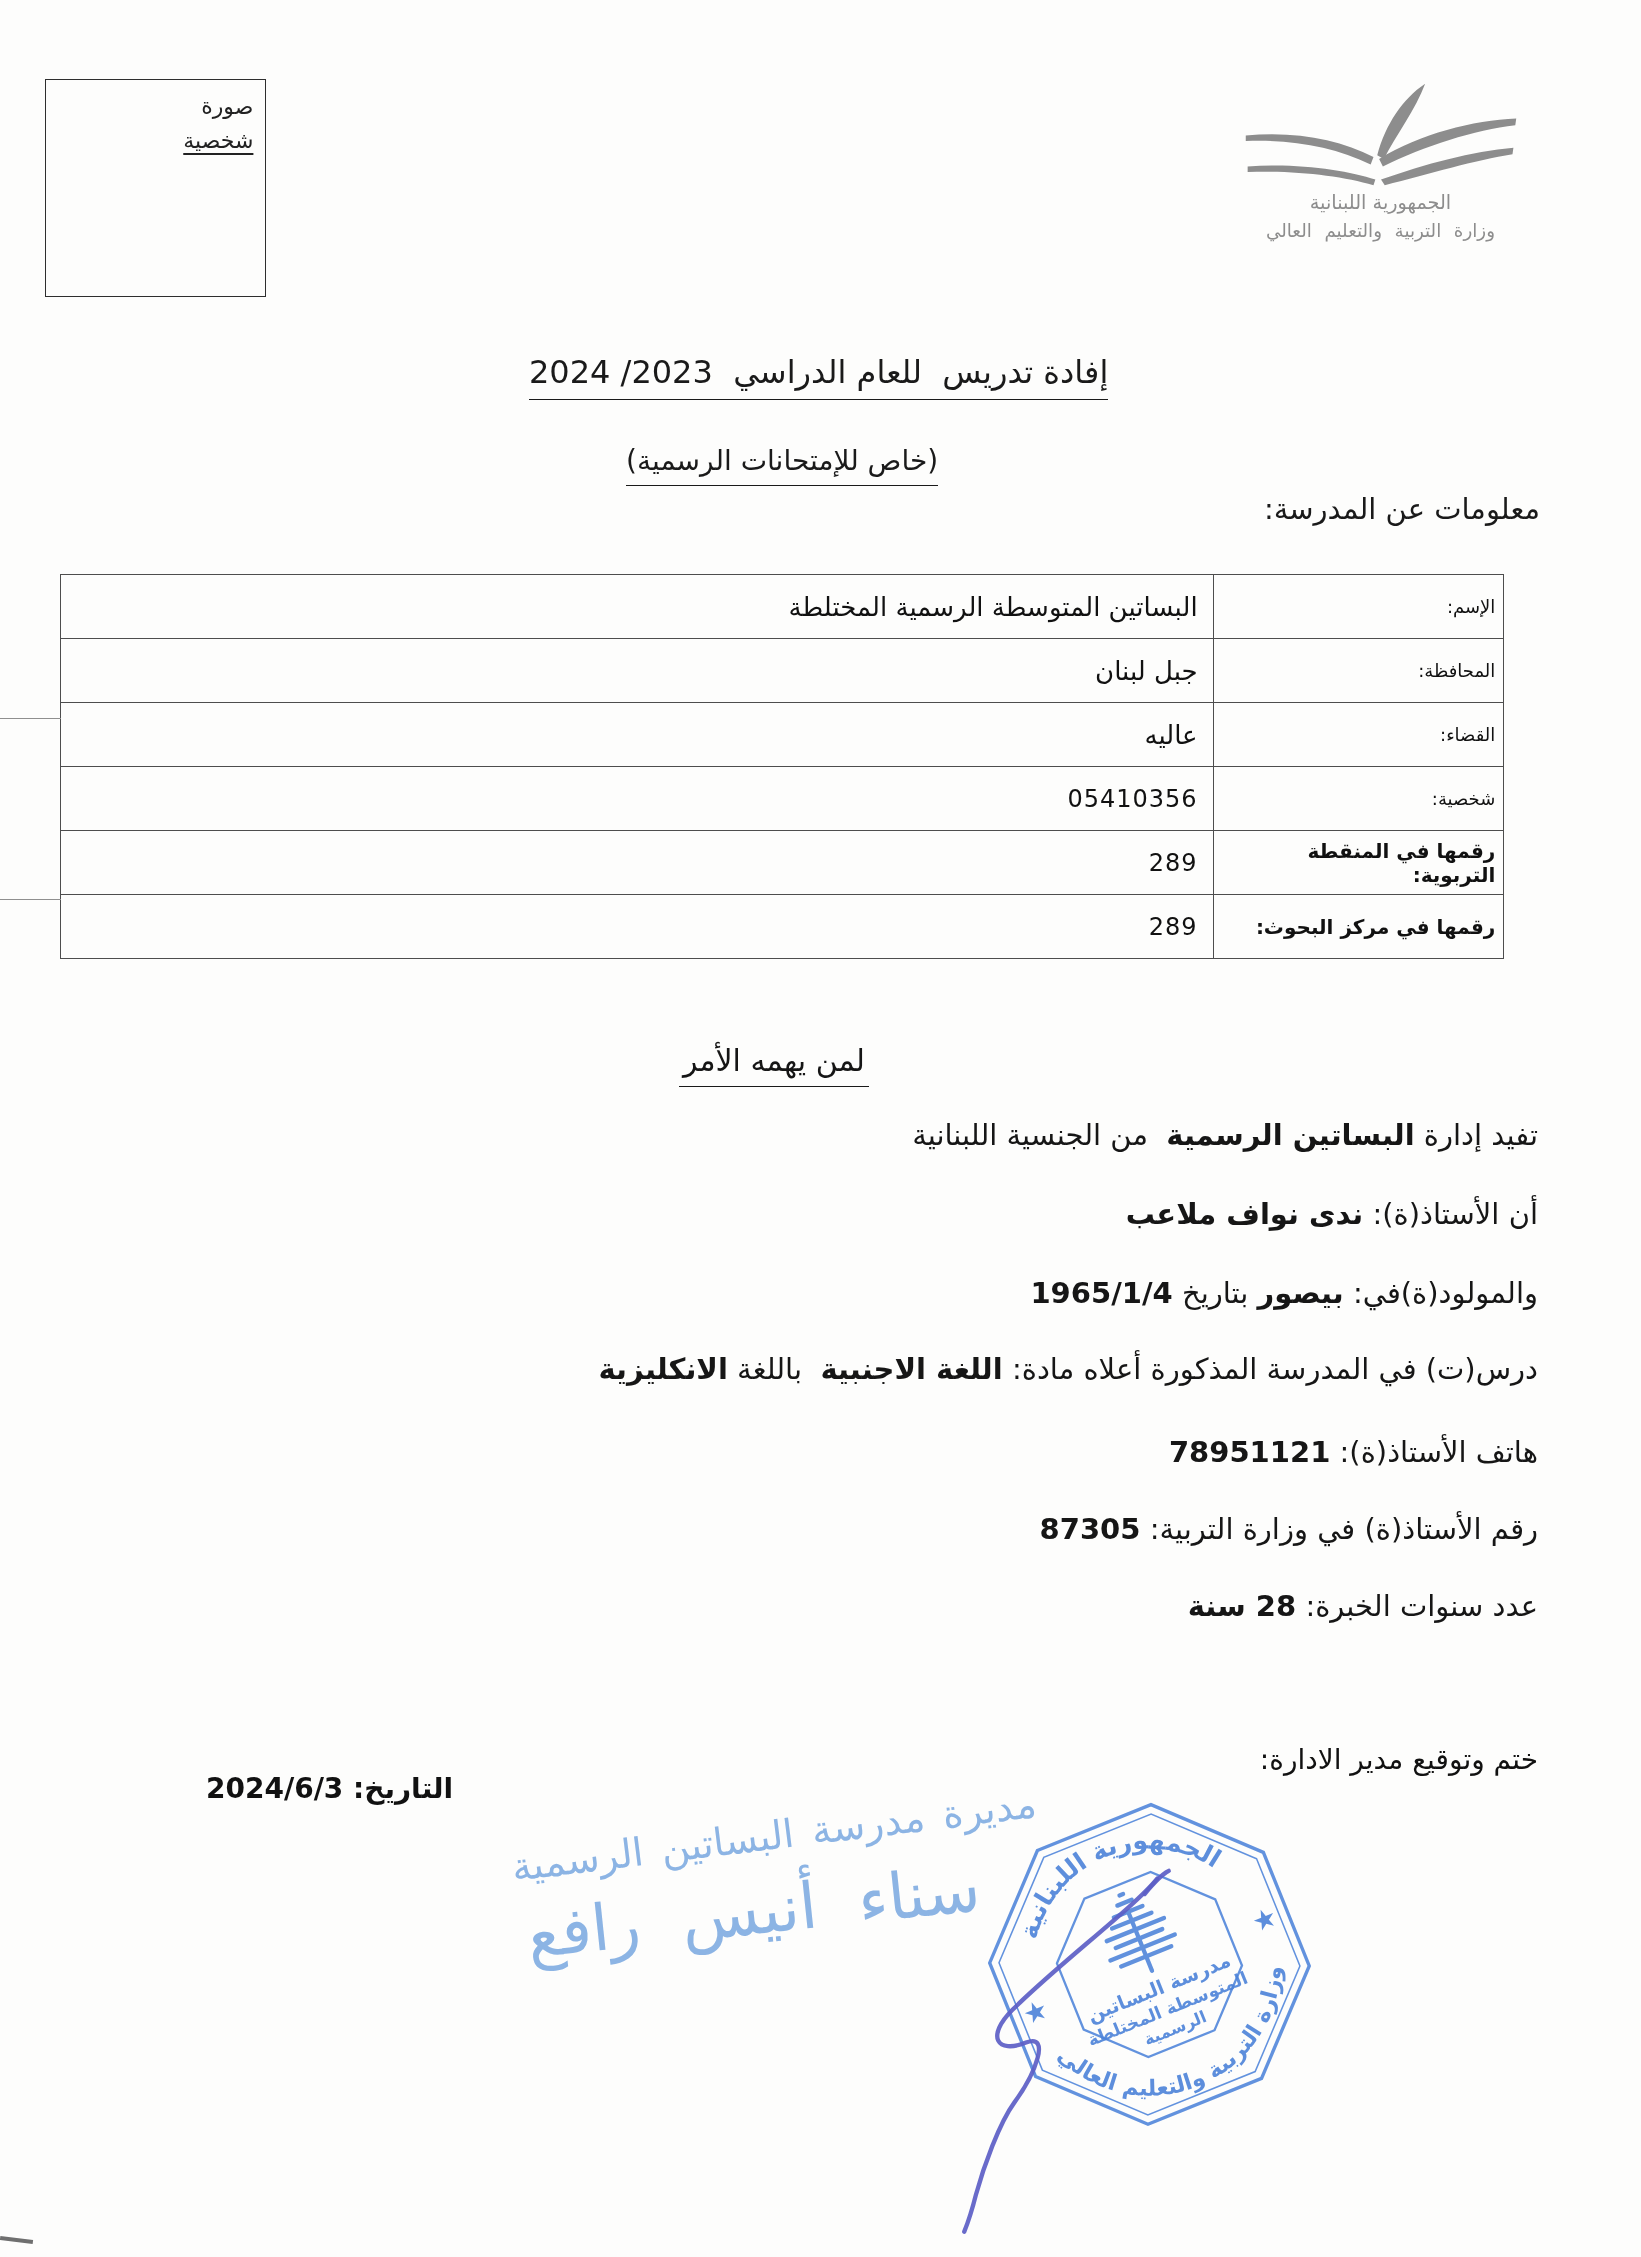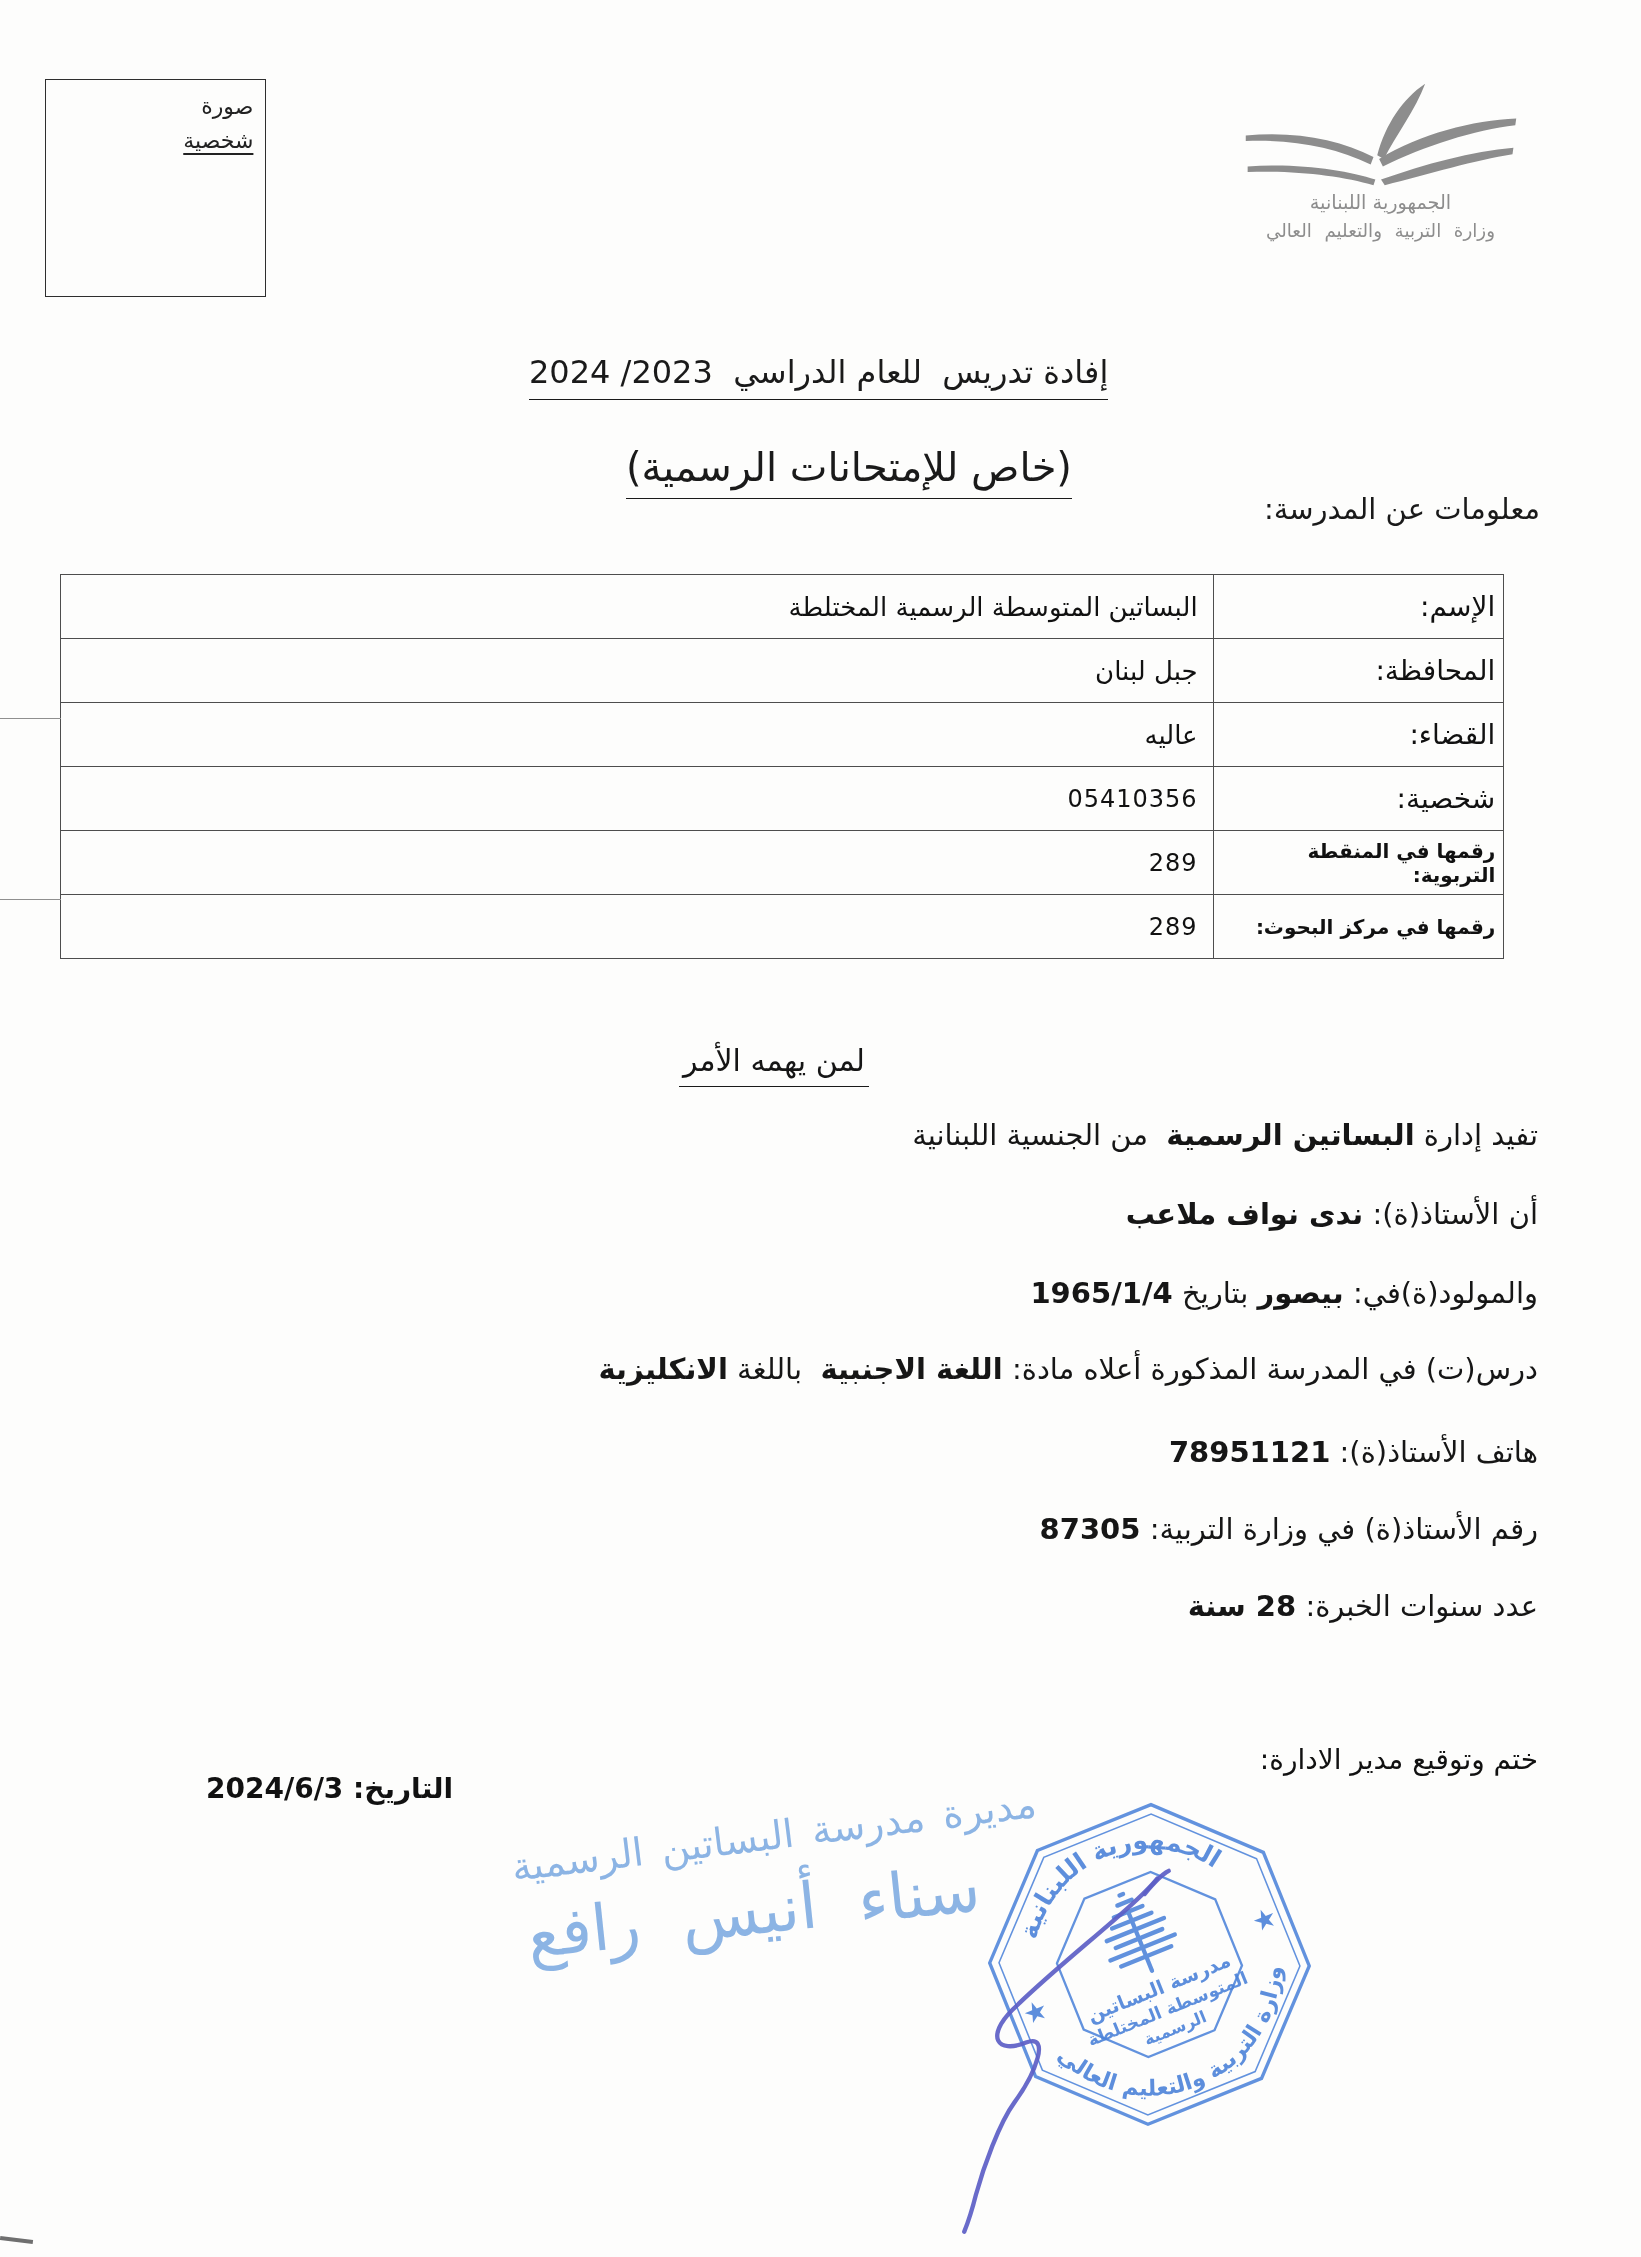--- a/index.html
+++ b/index.html
@@ -22,28 +22,28 @@
   .photo-box .u{text-decoration:underline;text-underline-offset:4.8px;}
   
   .logo{position:absolute;left:1228px;top:81px;width:305px;text-align:center;}
   .logo svg{display:block;margin:0 auto;width:290px;height:108px;}
   .logo-line1{font-size:19.3px;color:var(--logo-gray);letter-spacing:1px;direction:rtl;margin-top:1.9px;}
   .logo-line2{font-size:18.3px;color:var(--logo-gray);letter-spacing:1px;word-spacing:6.8px;direction:rtl;margin-top:5.8px;}
   .logo-swoosh{fill:var(--logo-gray);}
   
   .title{position:absolute;left:529px;top:353px;font-size:32px;direction:rtl;white-space:pre;
     color:#1a1a1a;border-bottom:1.9px solid #1a1a1a;padding-bottom:7.7px;}
-  .subtitle{position:absolute;left:626px;top:444px;font-size:40px;direction:rtl;white-space:pre;
+  .subtitle{position:absolute;left:626px;top:444px;font-size:28px;direction:rtl;white-space:pre;
     color:#1a1a1a;border-bottom:1.9px solid #1a1a1a;padding-bottom:7.7px;}
   .school-heading{position:absolute;right:101px;top:492px;font-size:29px;direction:rtl;color:#1a1a1a;}
   
   .school-table{position:absolute;left:60px;top:574px;width:1444px;border-collapse:collapse;
     direction:rtl;table-layout:fixed;}
   .school-table td{border:1px solid #4d4d4d;height:64px;vertical-align:middle;box-sizing:border-box;}
-  .school-table td.lbl{width:290px;font-size:28px;padding:0 7.7px;text-align:right;color:#111;}
+  .school-table td.lbl{width:290px;font-size:18px;padding:0 7.7px;text-align:right;color:#111;}
   .school-table td.lbl.small{font-size:20px;font-weight:700;}
   .school-table td.val{font-size:26px;text-align:right;padding:0 15.4px;color:#111;}
   .school-table td.val.bold-val{font-weight:400;}
   .school-table td.val.num{font-size:24px;letter-spacing:1px;}
   .hairline{position:absolute;left:0;width:61px;height:1px;background:#8f8f8f;}
   .h1{top:718px;}
   .h2{top:899px;}
   
   .salutation{position:absolute;left:679px;top:1043px;font-size:30px;direction:rtl;
     border-bottom:1.9px solid #1a1a1a;padding:0 3.9px 7.7px;color:#151515;}

